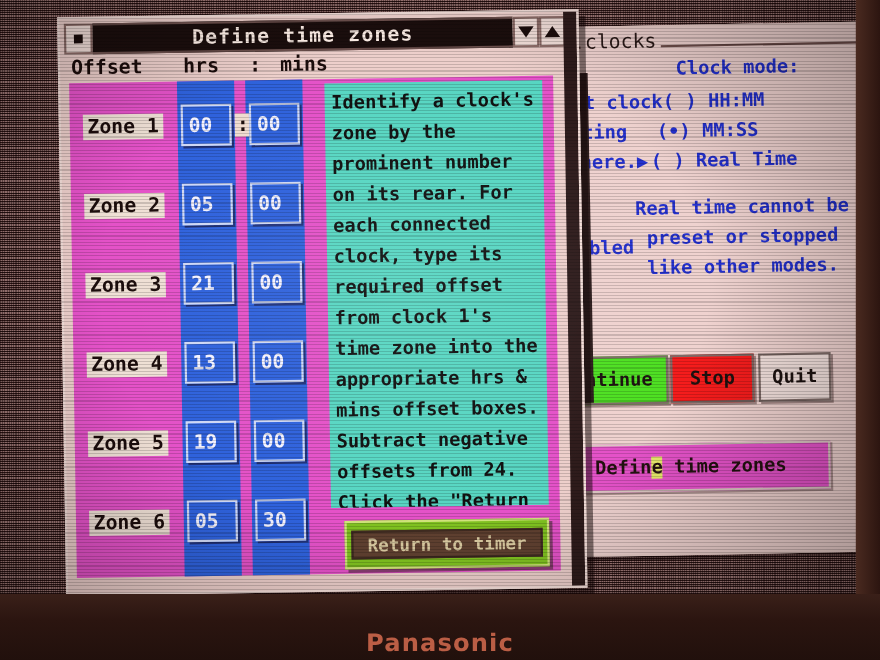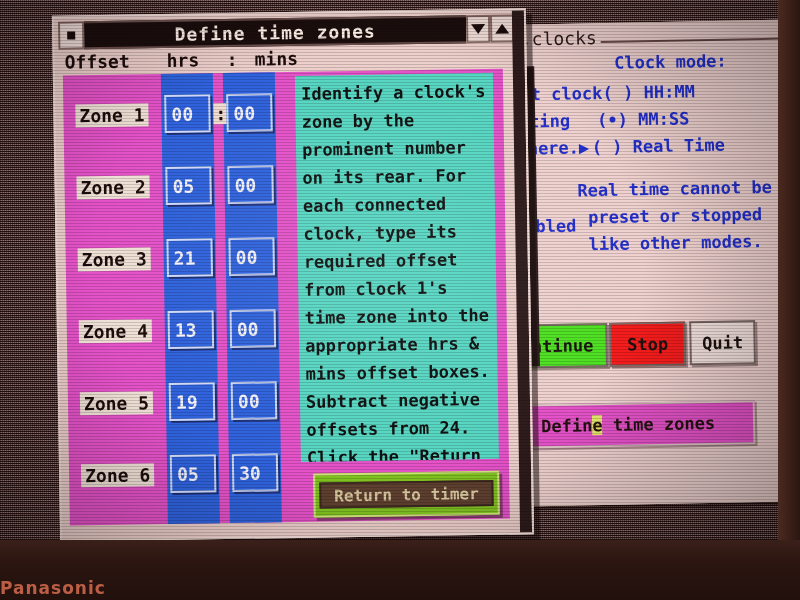--- a/index.html
+++ b/index.html
@@ -19,25 +19,25 @@
   
   .bezel-bottom {
     position: absolute;
     left: 0; bottom: 0; width: 800px; height: 60px;
     background: linear-gradient(180deg, #3a2019 0%, #2b1510 40%, #21100c 100%);
     z-index: 60;
   }
   .brand {
     position: absolute;
     left: 0; right: 0; bottom: 2px;
-    text-align: left;
+    text-align: center;
     color: #c8654a;
     font-family: "DejaVu Sans", sans-serif;
     font-weight: bold;
-    font-size: 17px;
+    font-size: 22px;
     letter-spacing: 1px;
     opacity: .92;
   }
   .bezel-right {
     position: absolute;
     right: 0; top: 0; width: 22px; height: 560px;
     background: linear-gradient(90deg, #4a2a20 0%, #2c1510 100%);
     z-index: 58;
   }
 

